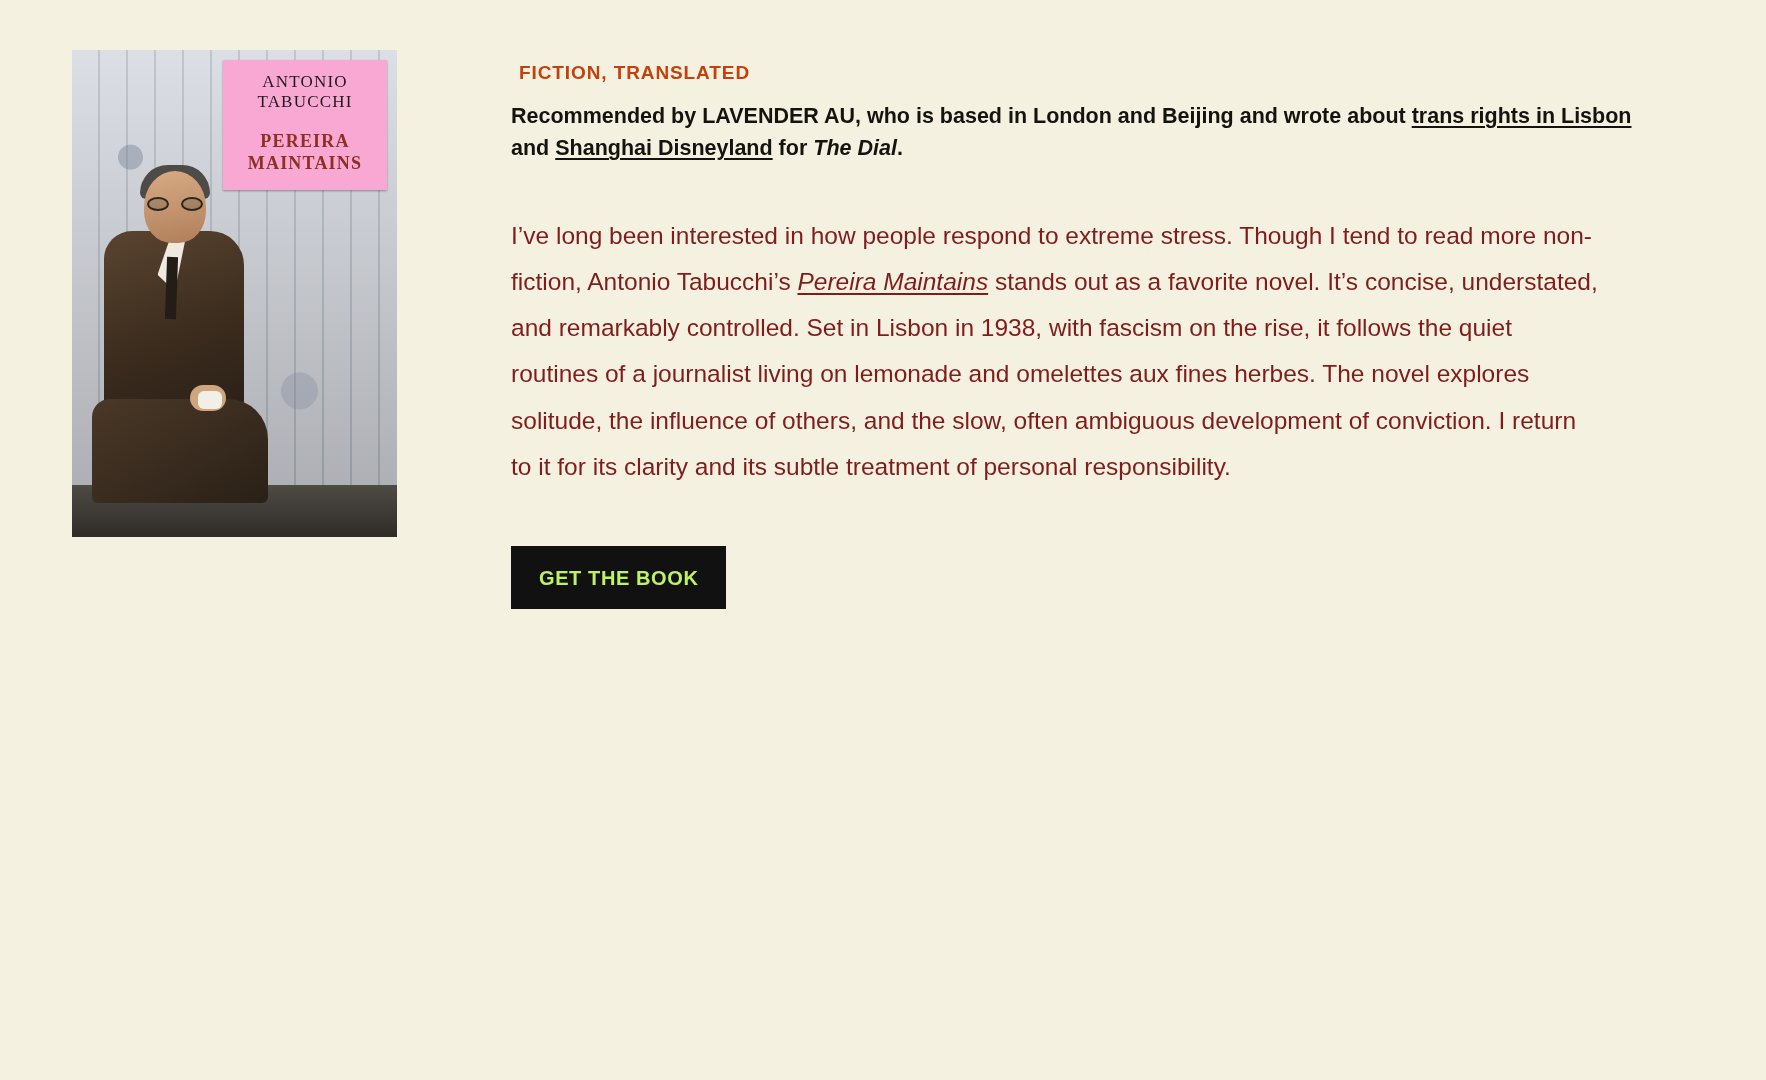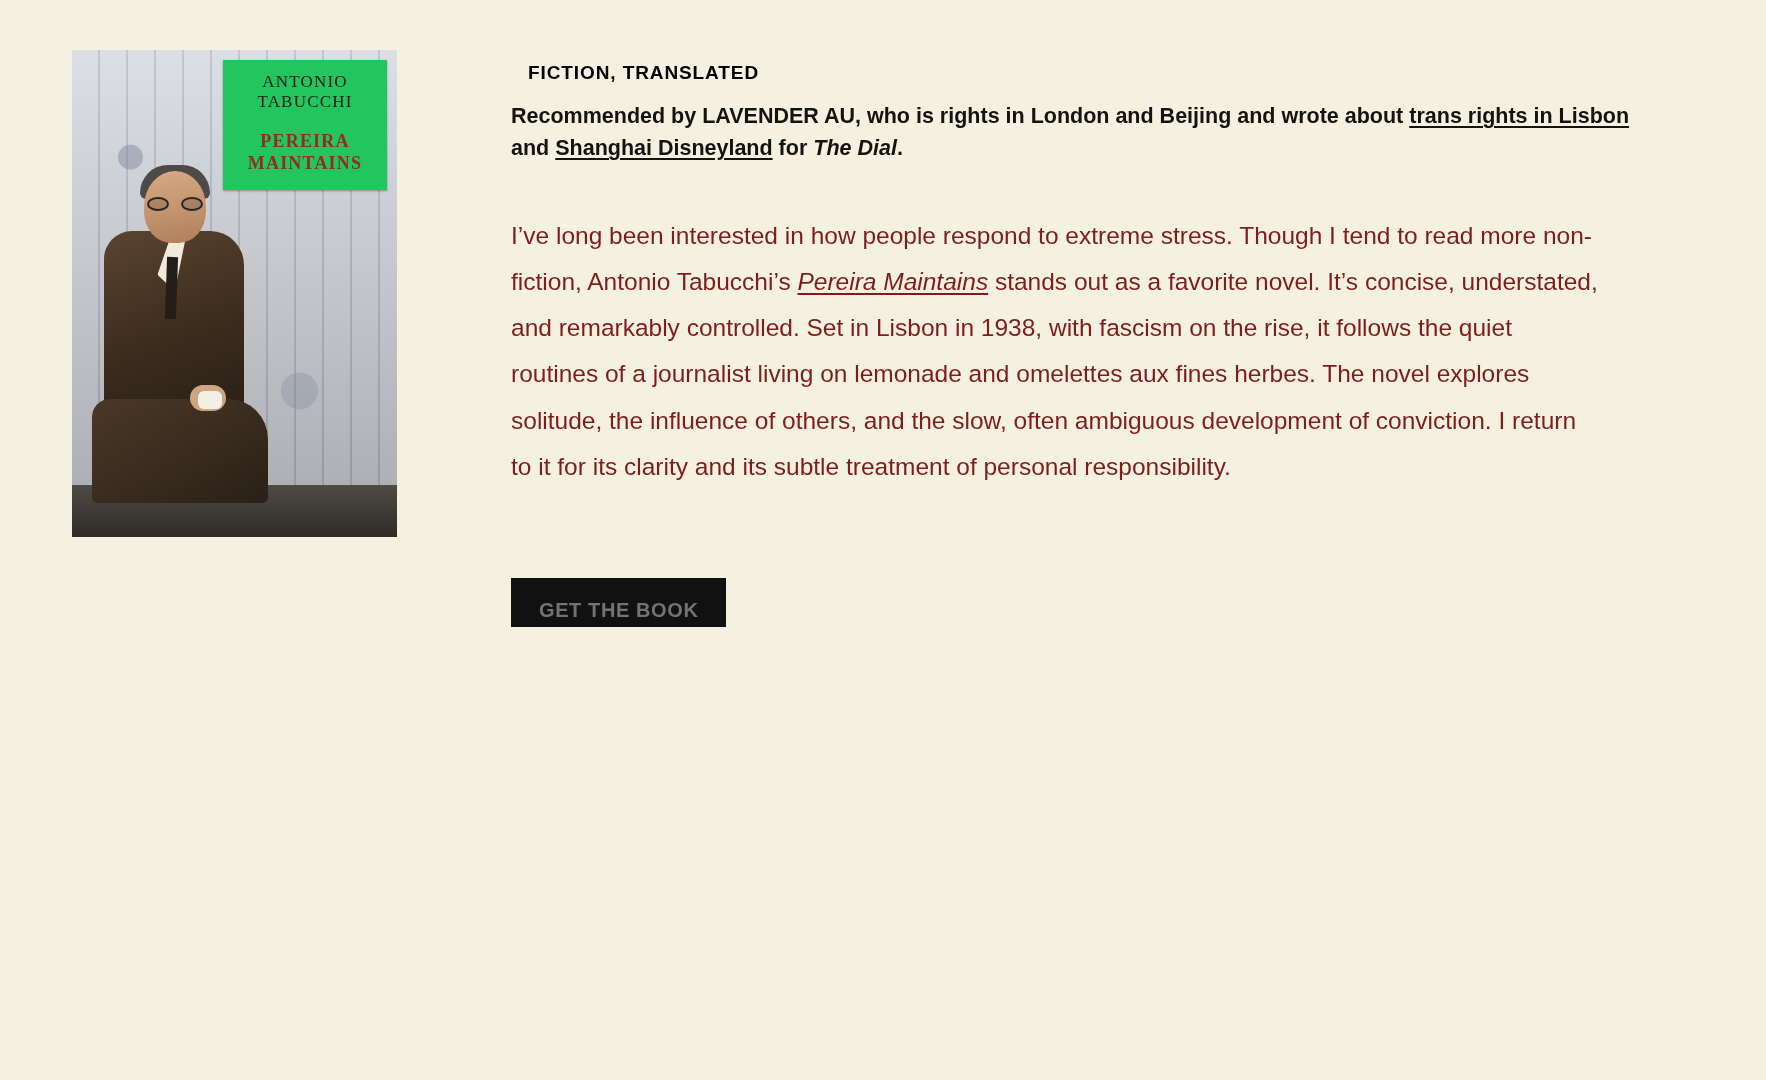--- a/index.html
+++ b/index.html
@@ -160,21 +160,21 @@
     border-radius: 6px;
     background: #f2efe6;
   }
   
   .cover .plate {
     position: absolute;
     right: 10px;
     top: 10px;
     width: 148px;
     padding: 12px 8px 16px;
-    background: #22c55e;
+    background: #f9a8d4;
     box-shadow: 0 1px 2px rgba(0,0,0,0.35);
     text-align: center;
     font-family: "Liberation Serif", serif;
     color: #1d1b18;
   }
   .cover .plate .author {
     font-size: 17px;
     letter-spacing: 1.2px;
     line-height: 1.15;
     text-transform: uppercase;
@@ -192,22 +192,22 @@
   .content {
     position: absolute;
     left: 511px;
     top: 62px;
     width: 1160px;
   }
   .kicker {
     font-size: 19px;
     font-weight: bold;
     letter-spacing: 0.9px;
-    color: #000000;
-    margin: 0 0 16px 17px;
+    color: #c2410c;
+    margin: 0 0 16px 8px;
   }
   h1.title {
     font-family: "Liberation Serif", serif;
     font-weight: normal;
     font-size: 63px;
     line-height: 1.17;
     letter-spacing: -0.2px;
     margin: 0 0 34px 0;
     color: #15130f;
     max-width: 1140px;
@@ -237,27 +237,27 @@
     color: #7f1d1d;
     font-weight: 400;
   }
   .body-copy em {
     font-style: italic;
     text-decoration: underline;
     text-underline-offset: 3px;
   }
   .cta {
     display: inline-block;
-    margin-top: 88px;
+    margin-top: 56px;
     background: #111111;
-    color: #737373;
+    color: #bef264;
     font-size: 20px;
     font-weight: bold;
     letter-spacing: 0.6px;
-    padding: 22px 28px 7px;
+    padding: 22px 28px 21px;
     text-decoration: none;
     line-height: 1;
   }
 </style>
 </head>
 <body>
 
 <div class="page">
 
   <div class="cover-col">
@@ -284,21 +284,21 @@
       </div>
     </div>
   </div>
 
   <div class="content">
 
     <div class="kicker">FICTION,  TRANSLATED</div>
 
 
     <p class="recommender">
-      <span>Recommended by LAVENDER AU, who is rights in London and Beijing and wrote about </span><a href="#">trans rights in Lisbon</a><span> and </span><a href="#">Shanghai Disneyland</a><span> for </span><i>The Dial</i><span>.</span>
+      <span>Recommended by LAVENDER AU, who is based in London and Beijing and wrote about </span><a href="#">trans rights in Lisbon</a><span> and </span><a href="#">Shanghai Disneyland</a><span> for </span><i>The Dial</i><span>.</span>
     </p>
 
     <p class="body-copy">
       <span>I’ve long been interested in how people respond to extreme stress. Though I tend to read more non-fiction, Antonio Tabucchi’s </span><em>Pereira Maintains</em><span> stands out as a favorite novel. It’s concise, understated, and remarkably controlled. Set in Lisbon in 1938, with fascism on the rise, it follows the quiet routines of a journalist living on lemonade and omelettes aux fines herbes. The novel explores solitude, the influence of others, and the slow, often ambiguous development of conviction. I return to it for its clarity and its subtle treatment of personal responsibility.</span>
     </p>
 
     <a class="cta" href="#">GET THE BOOK</a>
   </div>
 
 </div>

